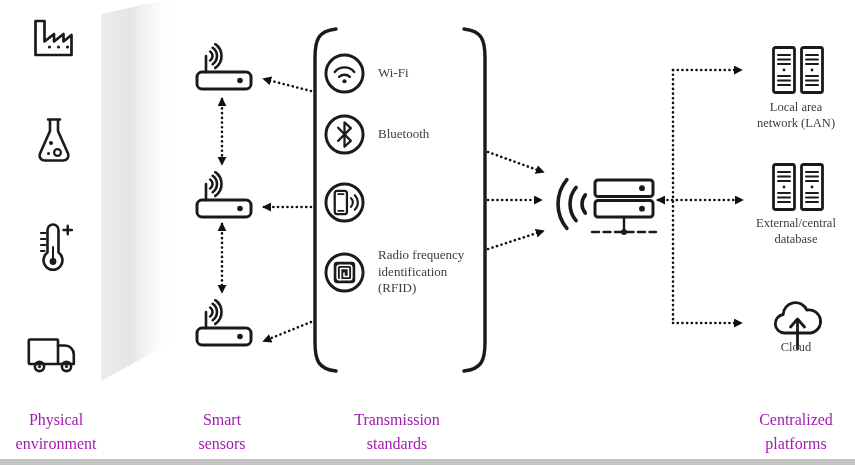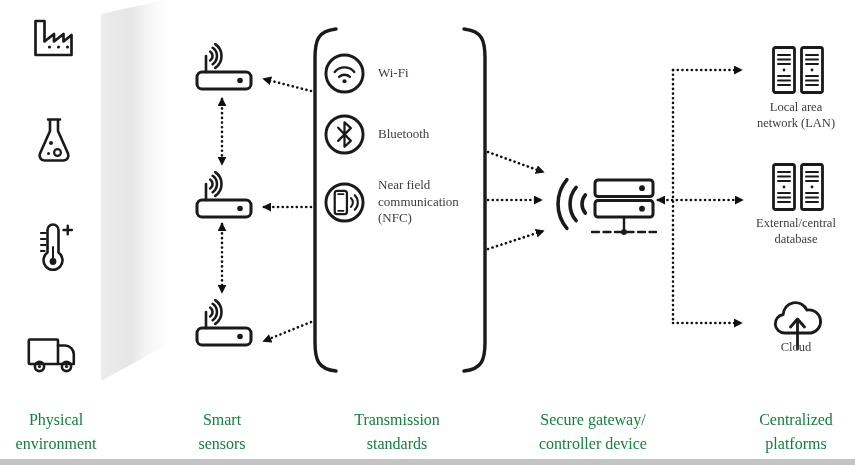--- a/index.html
+++ b/index.html
@@ -13,21 +13,21 @@
   .std-row{position:absolute;left:323px;height:54px;display:flex;align-items:center;gap:12px;}
   .std-label{
     font-size:13px;line-height:1.3;color:#3d3d3d;white-space:pre-line;
   }
   .plat-label{
     position:absolute;width:126px;text-align:center;font-size:12.5px;line-height:1.25;
     color:#3d3d3d;white-space:pre-line;
   }
   .col-label{
     position:absolute;top:408px;text-align:center;font-size:16px;line-height:1.47;
-    color:#15803d;white-space:pre-line;
+    color:#a21caf;white-space:pre-line;
   }
   .bottom-edge{position:absolute;left:0;top:459px;width:855px;height:6px;background:#c3c3c3;}
 </style>
 </head>
 <body>
 
 <div class="stage">
 
   <svg class="abs" style="left:0;top:0" width="855" height="465" viewBox="0 0 855 465">
     <defs>
@@ -146,25 +146,33 @@
     <div class="std-label">Bluetooth</div>
   </div>
 
   <div class="std-row" style="top:175px">
     <svg width="43" height="43" viewBox="0 0 44 44">
       <circle cx="22" cy="22" r="19" class="icon-stroke" stroke-width="3"></circle>
       <rect x="12" y="10" width="12.5" height="24" rx="2.5" class="icon-stroke" stroke-width="2.3"></rect>
       <path d="M15.5 13.5 h5.5 M15.5 30.5 h5.5" class="icon-stroke" stroke-width="1.8"></path>
       <path d="M28.5 17.5 A6 6 0 0 1 28.5 26.5 M32.5 14.5 A10.5 10.5 0 0 1 32.5 29.5" class="icon-stroke" stroke-width="2.1"></path>
     </svg>
-    <div class="std-label">Near field
-communication
-(NFC)</div>
-  </div>
-
+  </div>
+
+  <div class="std-row" style="top:245px">
+    <svg width="43" height="43" viewBox="0 0 44 44">
+      <circle cx="22" cy="22" r="19" class="icon-stroke" stroke-width="3"></circle>
+      <rect x="11" y="11" width="22" height="22" rx="3.5" fill="#1a1a1a"></rect>
+      <rect x="14.5" y="14.5" width="15" height="15" rx="2.5" fill="none" stroke="#ffffff" stroke-width="1.6"></rect>
+      <path d="M18 29.5 V18 h8 v8 h-4.5 v-3.5" fill="none" stroke="#ffffff" stroke-width="1.6" stroke-linecap="round"></path>
+    </svg>
+    <div class="std-label">Radio frequency
+identification
+(RFID)</div>
+  </div>
 
 
   <div class="abs" style="left:546px;top:165px">
     <svg width="112" height="80" viewBox="0 0 112 80">
       <path d="M39.3 30 A14 14 0 0 0 39.3 48 M30.1 22.3 A26 26 0 0 0 30.1 55.7 M20.9 14.6 A38 38 0 0 0 20.9 63.4" class="icon-stroke" stroke-width="3.6"></path>
       <rect x="49" y="15" width="58" height="16.5" rx="3" class="icon-stroke" stroke-width="3"></rect>
       <rect x="49" y="35.5" width="58" height="16.5" rx="3" class="icon-stroke" stroke-width="3"></rect>
       <circle cx="96" cy="23.2" r="2.9" fill="#1a1a1a"></circle>
       <circle cx="96" cy="43.7" r="2.9" fill="#1a1a1a"></circle>
       <line x1="78" y1="52" x2="78" y2="64" class="icon-stroke" stroke-width="2.4"></line>
@@ -207,19 +215,17 @@
     </svg>
   </div>
   <div class="plat-label" style="left:733px;top:340px">Cloud</div>
 
   <div class="col-label" style="left:0;width:112px">Physical
 environment</div>
   <div class="col-label" style="left:336px;width:122px">Transmission
 standards</div>
   <div class="col-label" style="left:166px;width:112px">Smart
 sensors</div>
-  <div class="col-label" style="left:518px;width:150px">Secure gateway/
-controller device</div>
   <div class="col-label" style="left:733px;width:126px">Centralized
 platforms</div>
 
   <div class="bottom-edge"></div>
 </div>
 
 </body></html>

